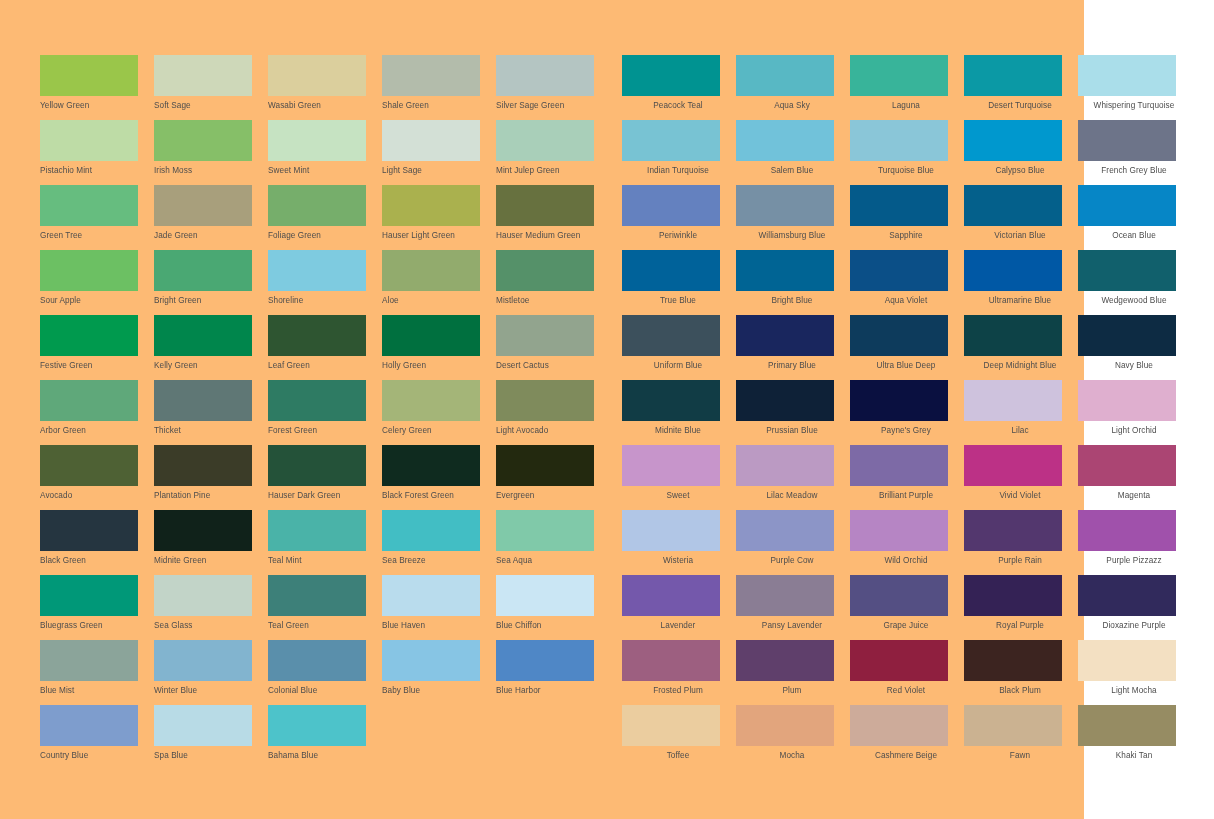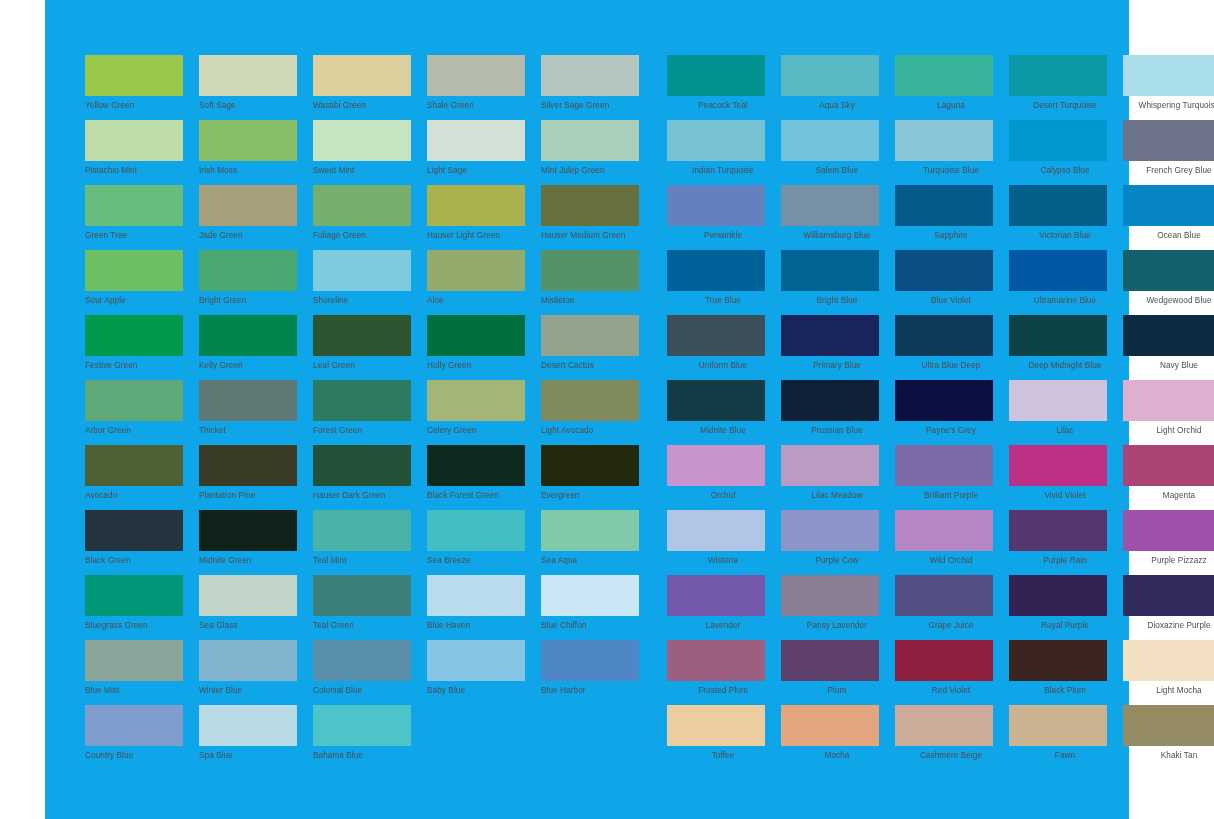--- a/index.html
+++ b/index.html
@@ -10,22 +10,21 @@
   body {
     width: 1214px;
     height: 819px;
     font-family: "Liberation Sans", sans-serif;
     overflow: hidden;
   }
   #chart {
     position: relative;
     width: 1084px;
     height: 819px;
-    background: #0ea5e9;
-    margin-left: 45px;
+    background: #fdba74;
   }
   .panel {
     position: absolute;
     top: 55px;
     display: grid;
     grid-template-columns: repeat(5, 114px);
     grid-auto-rows: 65px;
     column-gap: 0px;
     row-gap: 0px;
   }
@@ -337,21 +336,21 @@
       <div class="swatch-cell">
         <div class="swatch-chip" style="background-color: rgb(0, 98, 154);"></div>
         <div class="swatch-label">True Blue</div>
       </div>
       <div class="swatch-cell">
         <div class="swatch-chip" style="background-color: rgb(0, 100, 148);"></div>
         <div class="swatch-label">Bright Blue</div>
       </div>
       <div class="swatch-cell">
         <div class="swatch-chip" style="background-color: rgb(11, 79, 135);"></div>
-        <div class="swatch-label">Blue Violet</div>
+        <div class="swatch-label">Aqua Violet</div>
       </div>
       <div class="swatch-cell">
         <div class="swatch-chip" style="background-color: rgb(0, 88, 165);"></div>
         <div class="swatch-label">Ultramarine Blue</div>
       </div>
       <div class="swatch-cell">
         <div class="swatch-chip" style="background-color: rgb(17, 96, 108);"></div>
         <div class="swatch-label">Wedgewood Blue</div>
       </div>
       <div class="swatch-cell">
@@ -389,21 +388,21 @@
       <div class="swatch-cell">
         <div class="swatch-chip" style="background-color: rgb(206, 194, 221);"></div>
         <div class="swatch-label">Lilac</div>
       </div>
       <div class="swatch-cell">
         <div class="swatch-chip" style="background-color: rgb(223, 175, 207);"></div>
         <div class="swatch-label">Light Orchid</div>
       </div>
       <div class="swatch-cell">
         <div class="swatch-chip" style="background-color: rgb(199, 149, 203);"></div>
-        <div class="swatch-label">Orchid</div>
+        <div class="swatch-label">Sweet</div>
       </div>
       <div class="swatch-cell">
         <div class="swatch-chip" style="background-color: rgb(187, 154, 195);"></div>
         <div class="swatch-label">Lilac Meadow</div>
       </div>
       <div class="swatch-cell">
         <div class="swatch-chip" style="background-color: rgb(125, 106, 166);"></div>
         <div class="swatch-label">Brilliant Purple</div>
       </div>
       <div class="swatch-cell">

